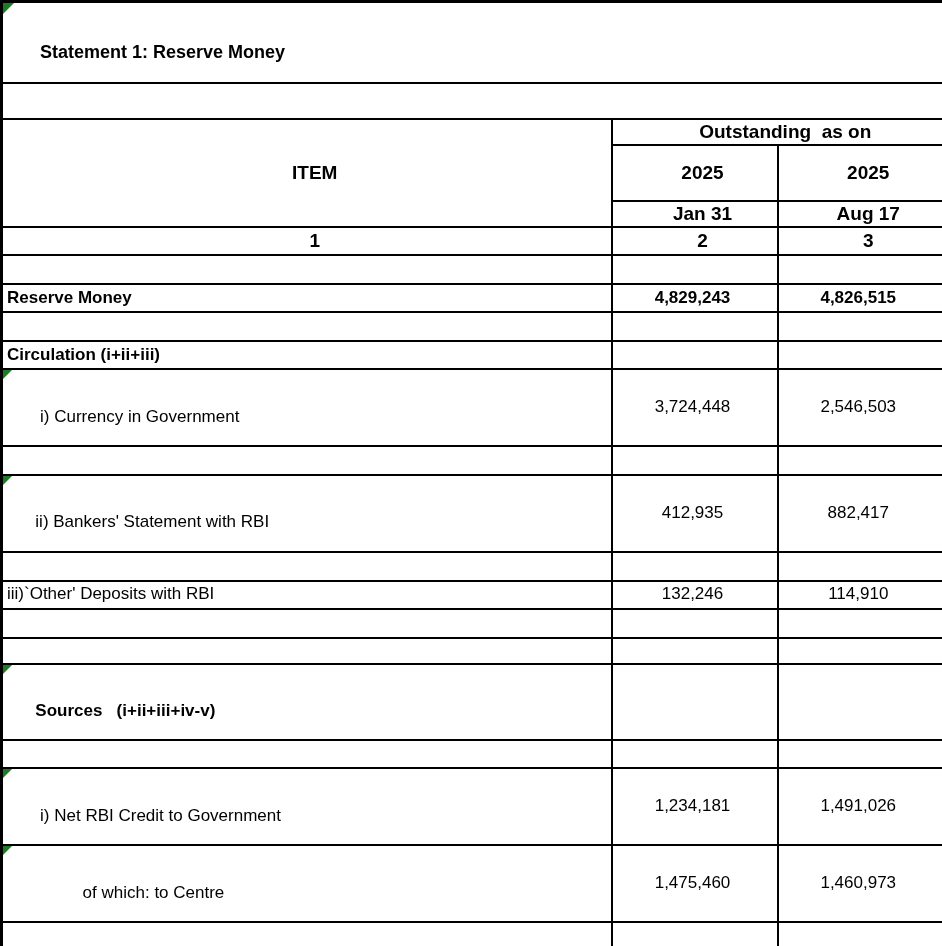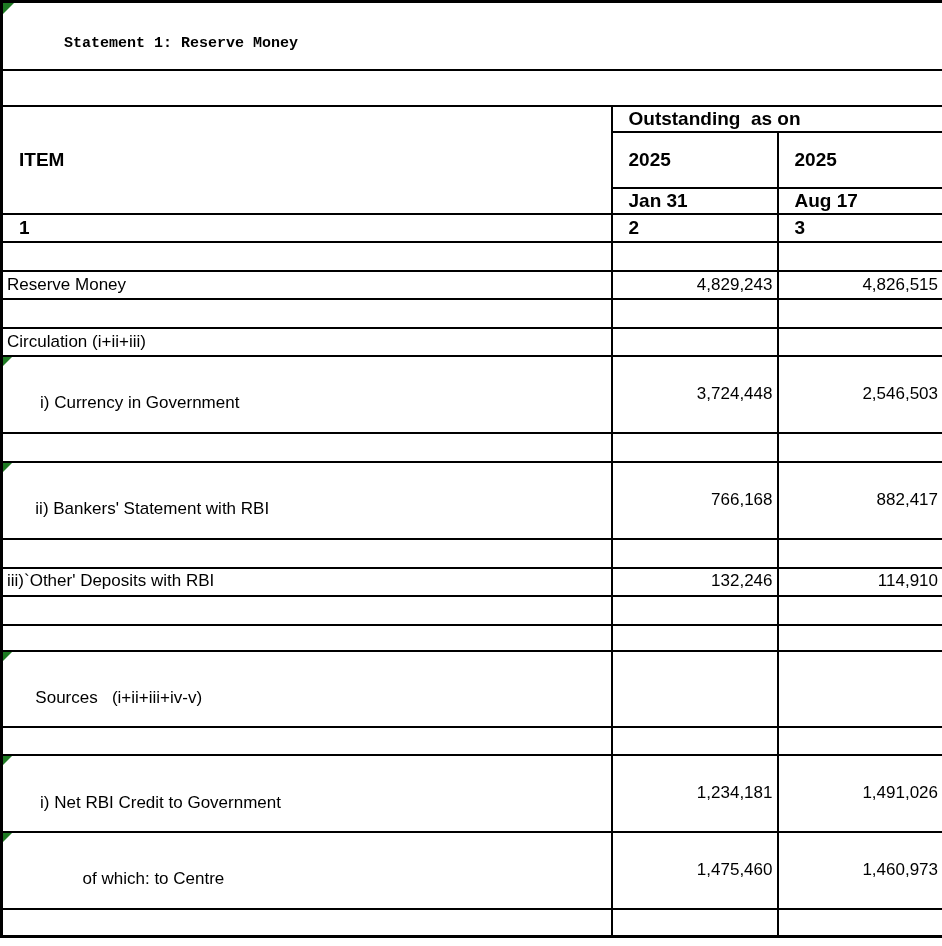--- a/index.html
+++ b/index.html
@@ -24,24 +24,24 @@
     position:relative;
     overflow:hidden;
     white-space:pre;
     font-size:17px;
     line-height:1.1;
   }
   
   tr.h26{height:26px} tr.h27{height:27px} tr.h28{height:28px} tr.h29{height:29px}
   tr.h30{height:30px} tr.h36{height:36px} tr.h56{height:56px}
   td.lbl{text-align:left;padding-left:4px;}
-  td.num{text-align:right;padding-right:4px;}
-  td.hdr{text-align:left;font-weight:bold;font-size:19px;padding-left:16px;}
-  td.b, span.b{font-weight:normal;}
-  td.title-cell{font-size:15px;font-weight:bold;padding-left:7px;font-family:Liberation Mono, monospace;}
+  td.num{text-align:center;padding-right:4px;}
+  td.hdr{text-align:center;font-weight:bold;font-size:19px;padding-left:16px;}
+  td.b, span.b{font-weight:bold;}
+  td.title-cell{font-size:18px;font-weight:bold;padding-left:7px;}
   .tri{
     position:absolute;top:0;left:0;width:0;height:0;
     border-top:9px solid var(--marker-green);
     border-right:9px solid transparent;
   }
   .tri-lg{
     border-top-width:11px;
     border-right-width:11px;
   }
 </style>
@@ -123,21 +123,21 @@
     <td class="lbl"></td>
     <td class="num"></td>
     <td class="num"></td>
   </tr>
 
   <tr class="h28">
     <td class="lbl">
       <i class="tri"></i>
       <span>ii) Bankers' Statement with RBI</span>
     </td>
-    <td class="num">766,168</td>
+    <td class="num">412,935</td>
     <td class="num">882,417</td>
   </tr>
 
   <tr class="h29">
     <td class="lbl"></td>
     <td class="num"></td>
     <td class="num"></td>
   </tr>
 
   <tr class="h28">

